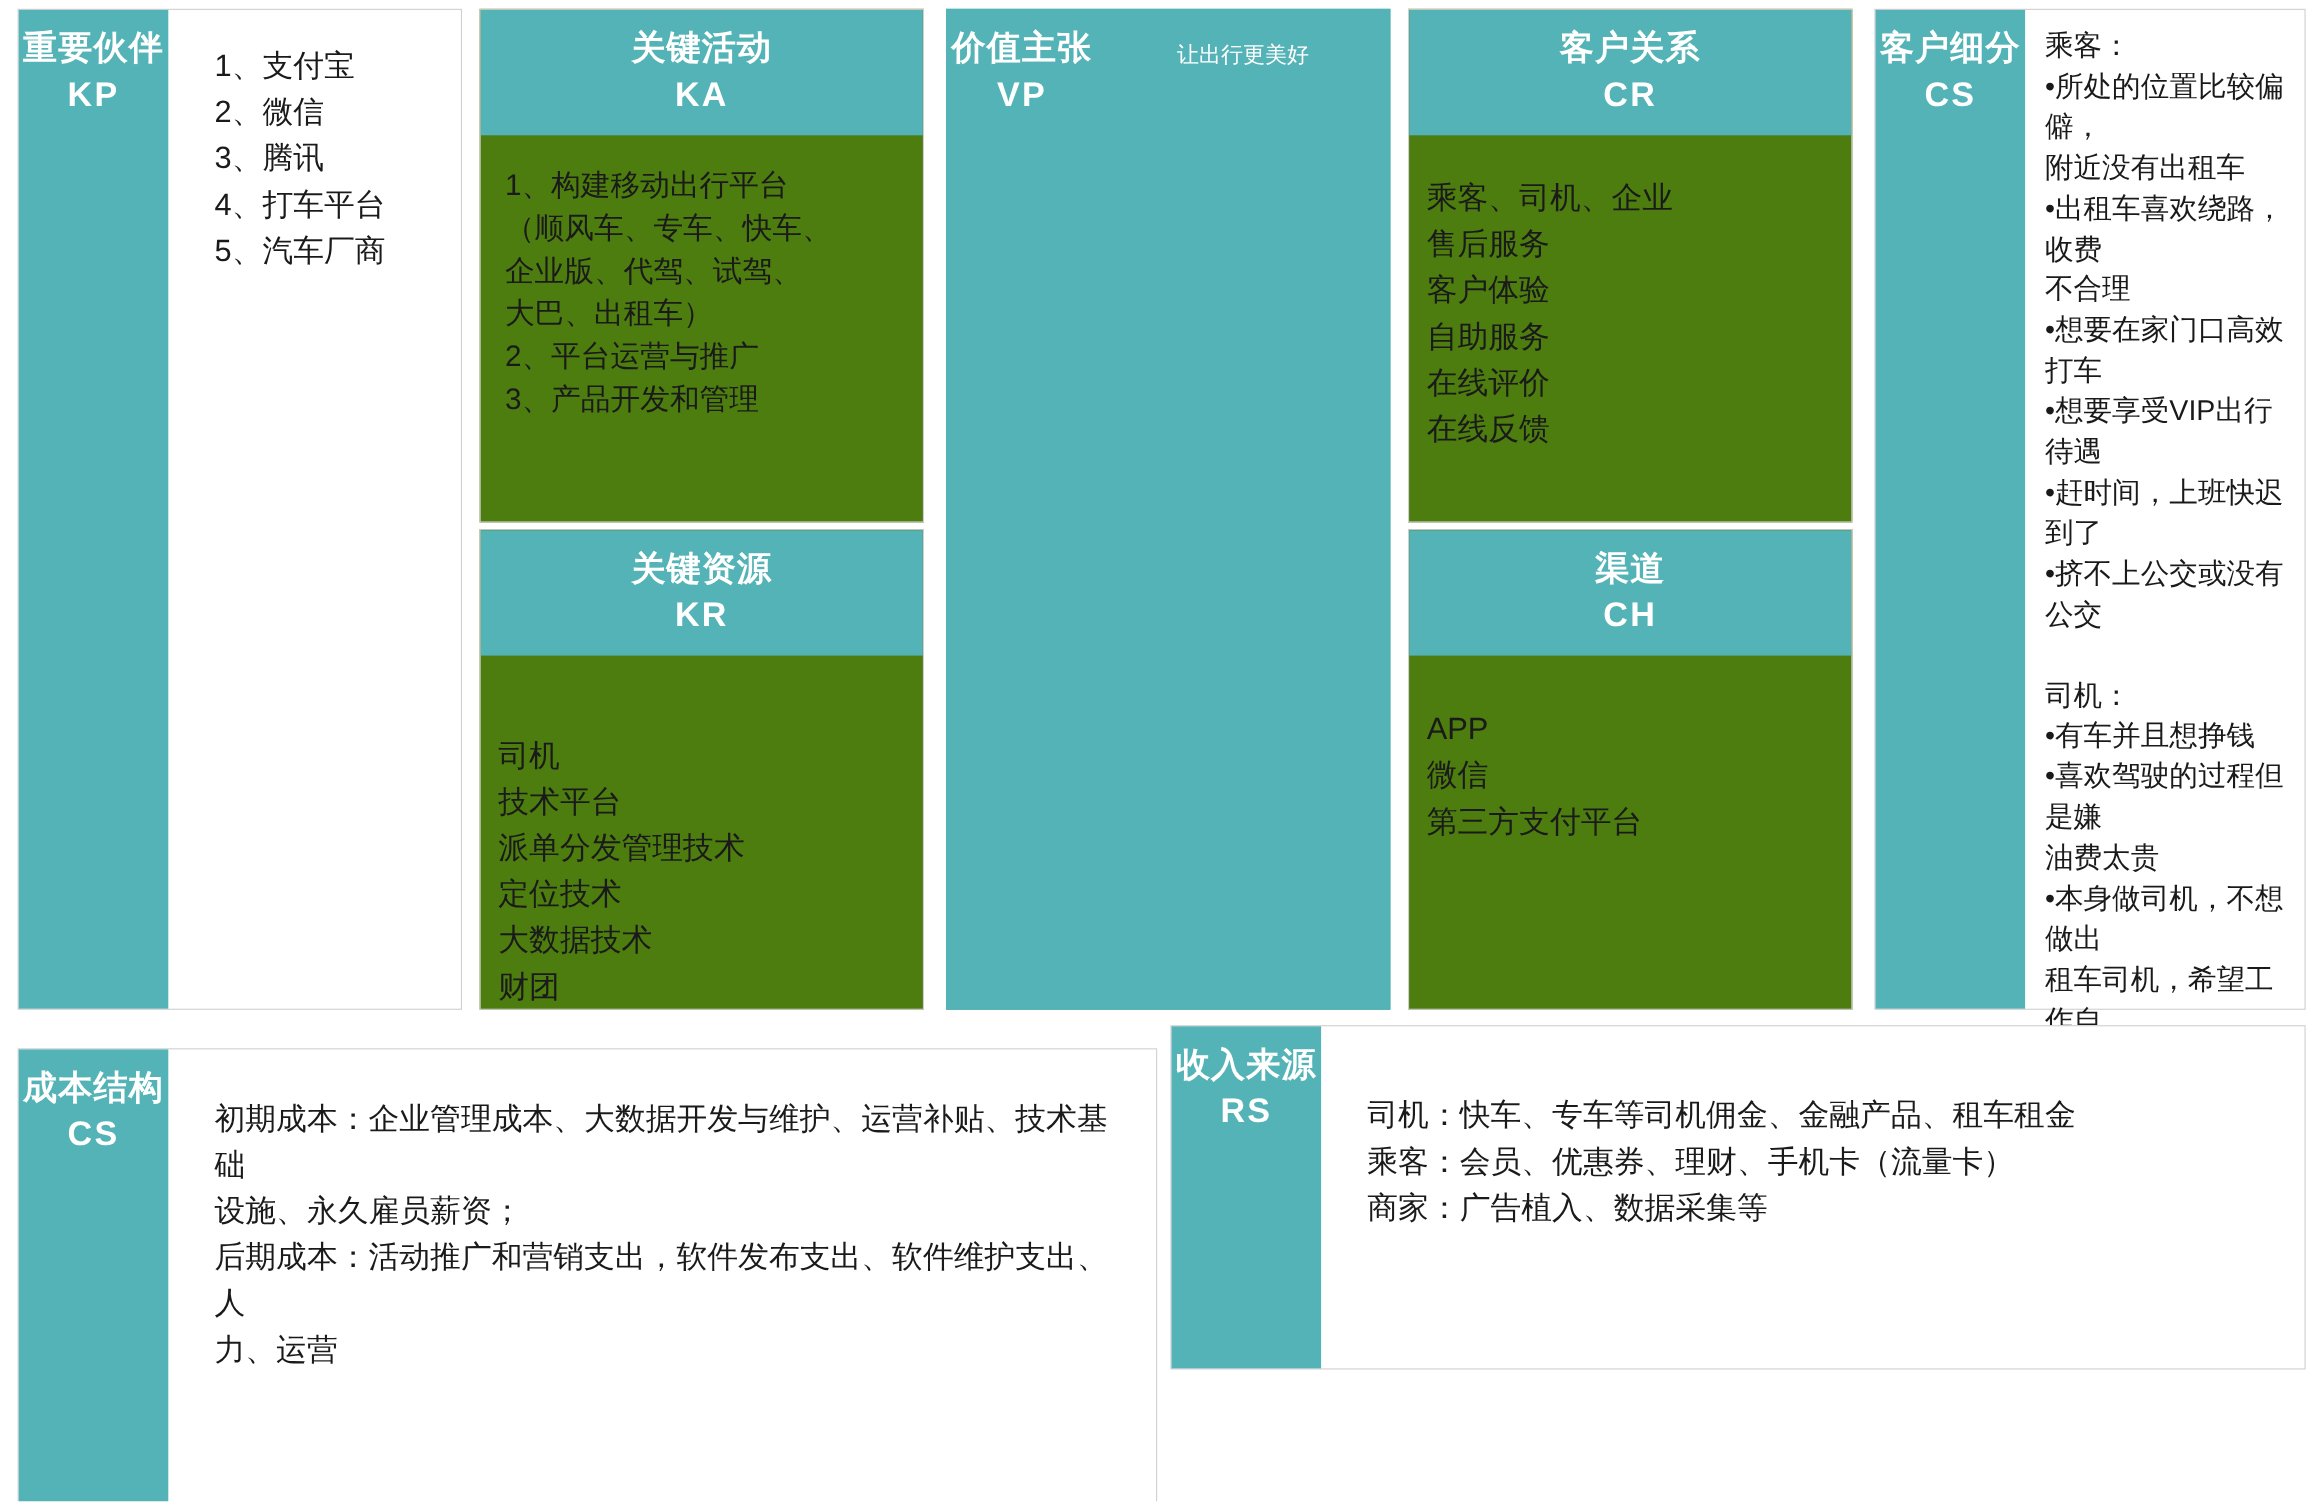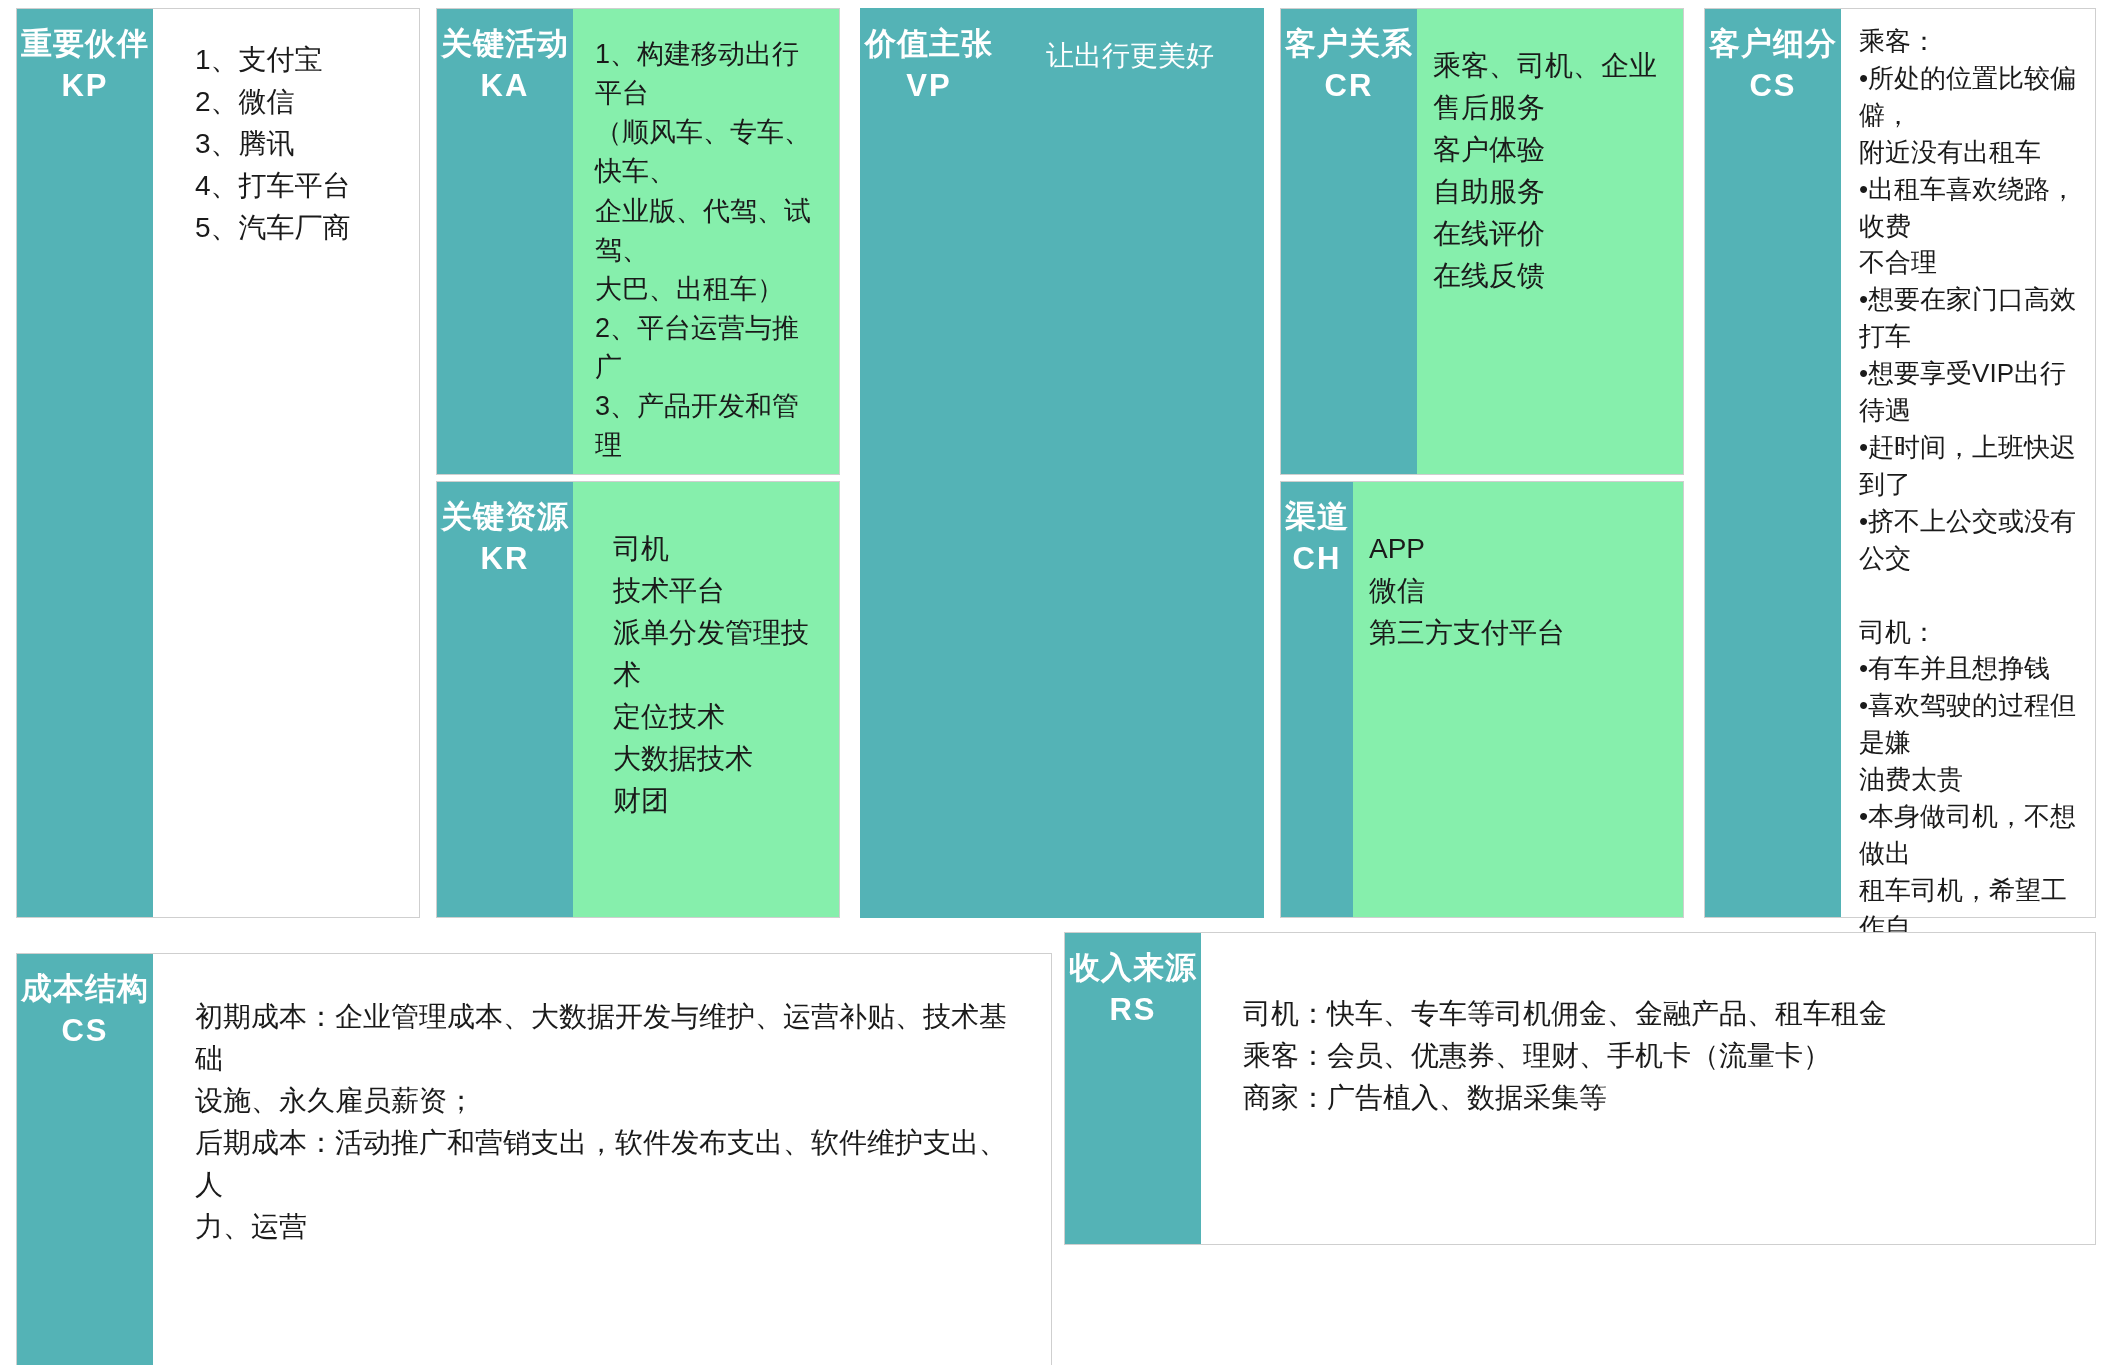--- a/index.html
+++ b/index.html
@@ -49,36 +49,36 @@
 
   
   .block.teal {
     background: #54b3b6;
     border: 1px solid #54b3b6;
   }
   .block.teal .hdr { background: transparent; }
   .block.teal .body {
     color: #ffffff;
     text-align: center;
-    font-size: 28px;
+    font-size: 20px;
     padding-top: 26px;
   }
 
   
   .stack {
     position: absolute;
     display: flex;
     flex-direction: column;
     gap: 0;
   }
   .sub {
     border: 1px solid #cfcfcf;
-    background: #86efac;
+    background: #4d7c0f;
     display: flex;
-    flex-direction: row;
+    flex-direction: column;
     overflow: hidden;
   }
   .body.small { font-size: 27px; }
   .body.tight { line-height: 1.45; }
   .body.dense { font-size: 26px; line-height: 1.42; }
 </style>
 </head>
 <body>
 
 <div id="canvas">

